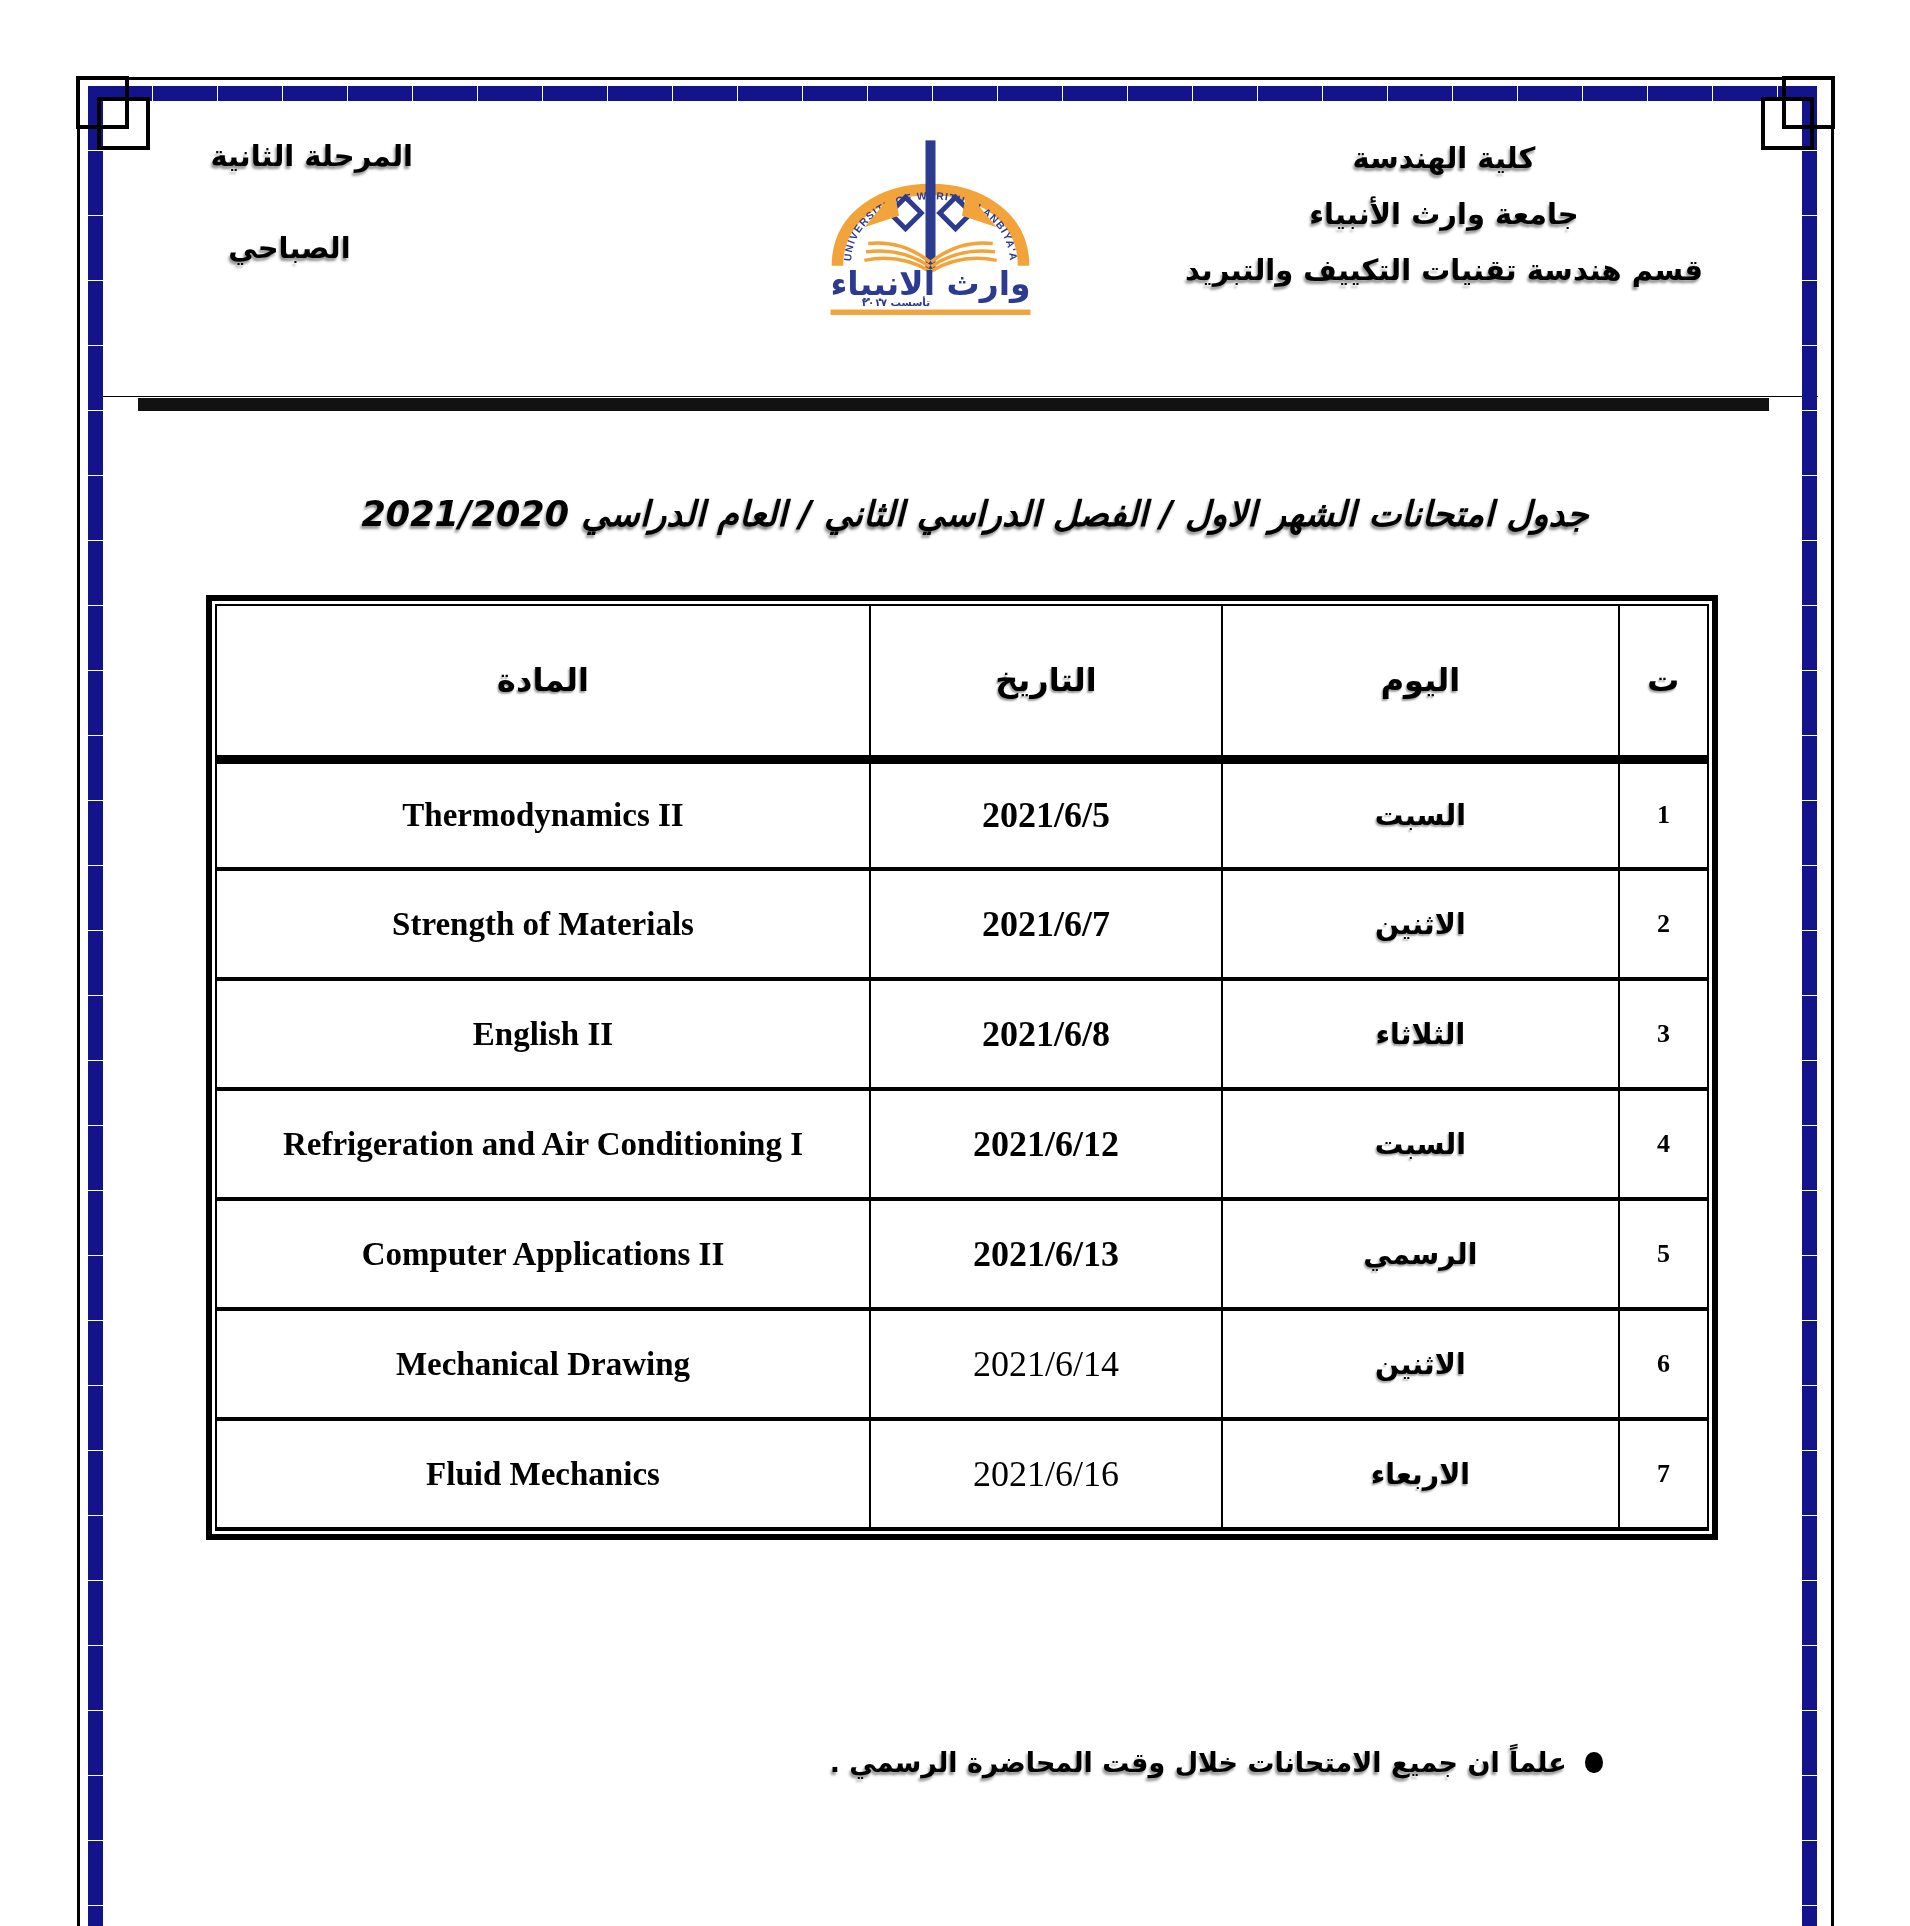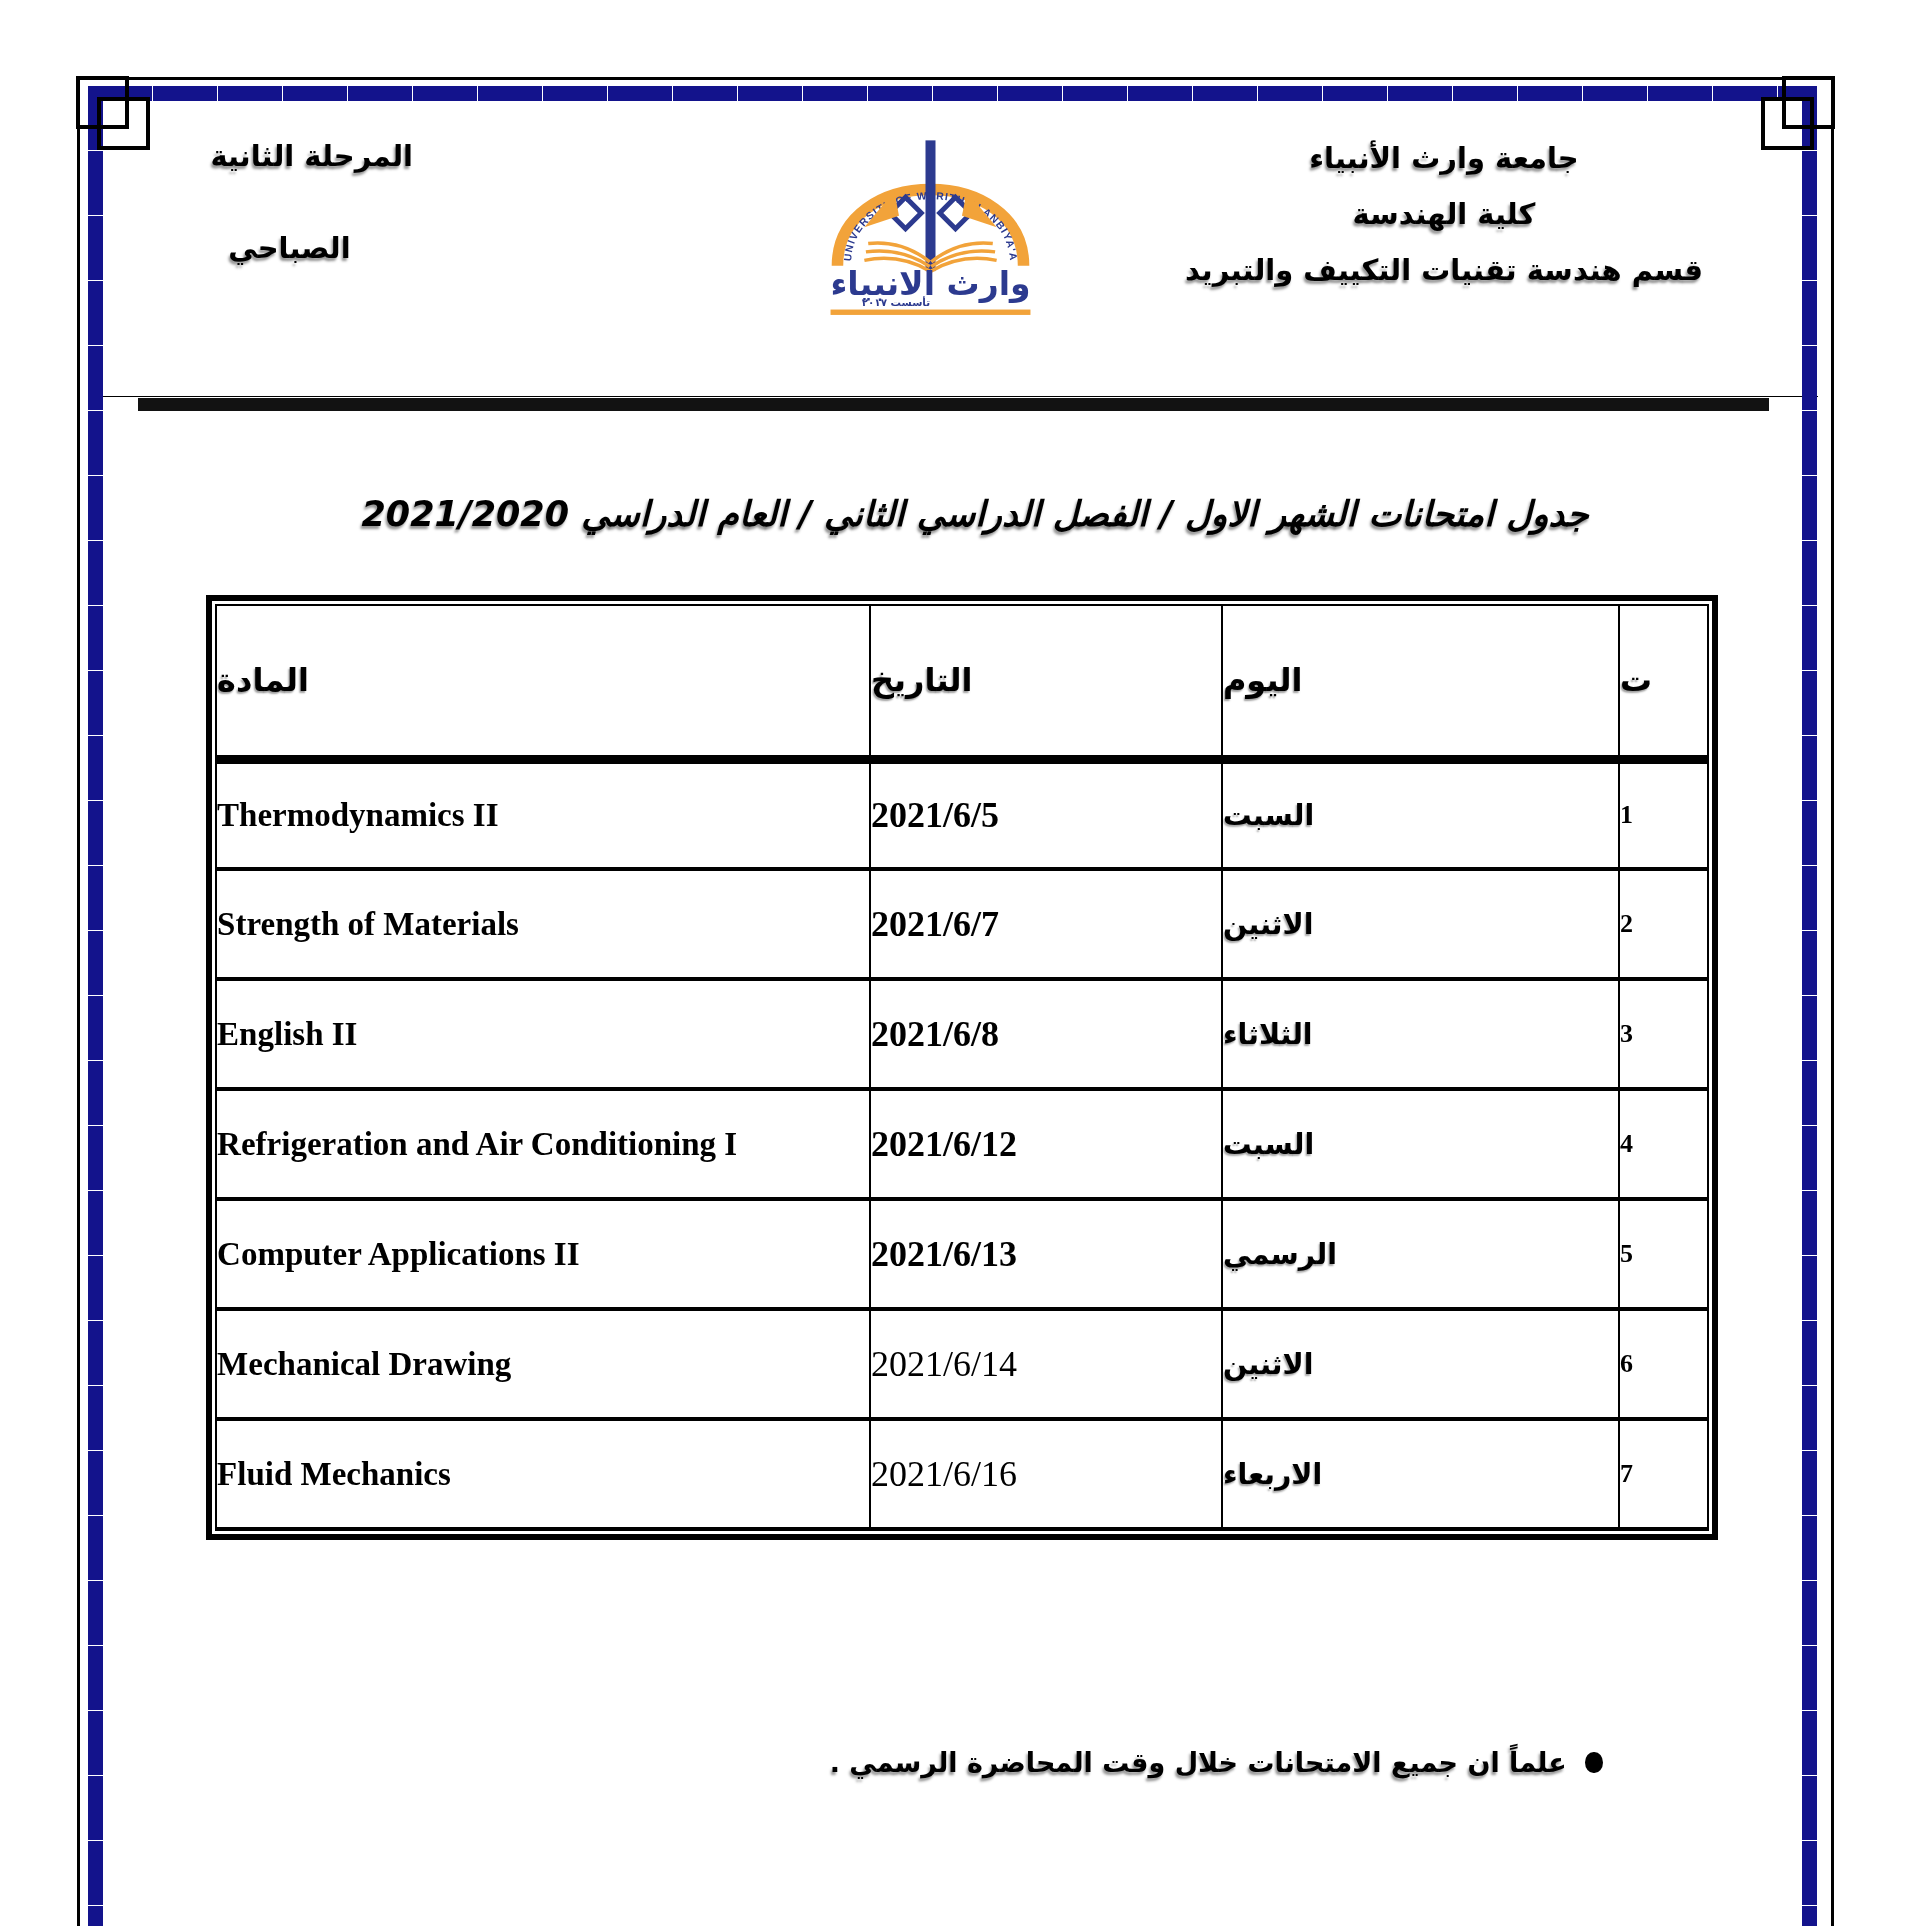--- a/index.html
+++ b/index.html
@@ -37,21 +37,21 @@
   .logo-box{position:absolute;left:819px;top:115px;width:223px;height:203px;}
   .rule-hair{position:absolute;left:92px;top:396px;width:1726px;height:1.2px;background:#000;}
   .rule-bar{position:absolute;left:138px;top:398px;width:1631px;height:12.7px;background:#121212;}
   
   .doc-title{position:absolute;left:320px;top:494px;width:1310px;text-align:center;
     font-size:35px;font-weight:700;font-style:italic;}
   
   .table-wrap{position:absolute;left:206px;top:595px;width:1512px;
     border:6.2px solid #000;padding:3.1px;box-sizing:border-box;background:#fff;}
   table.exam{width:100%;border-collapse:collapse;direction:rtl;border:1.9px solid #000;}
-  table.exam th,table.exam td{border:2.7px solid #000;vertical-align:middle;text-align:left;padding:0;}
+  table.exam th,table.exam td{border:2.7px solid #000;vertical-align:middle;text-align:center;padding:0;}
   table.exam thead tr{height:154px;}
   table.exam tbody tr{height:110px;}
   table.exam thead th{font-size:32px;font-weight:700;text-shadow:-1.2px 2.3px 1.9px rgba(0,0,0,0.38);border-bottom:9.2px solid #000;}
   table.exam tbody td{border-top:4.6px solid #000;border-bottom:4.6px solid #000;}
   td.no-cell{font-family:"Liberation Serif",serif;font-size:26px;font-weight:700;}
   td.day-cell{font-size:28.5px;font-weight:700;text-shadow:-1.2px 2.3px 1.9px rgba(0,0,0,0.35);}
   td.date-cell{font-family:"Liberation Serif",serif;font-size:36px;font-weight:700;direction:ltr;}
   td.date-cell.normal{font-weight:400;}
   td.subject-cell{font-family:"Liberation Serif",serif;font-size:33px;font-weight:700;}
   
@@ -77,22 +77,22 @@
   <div class="band band-right"></div>
   <div class="csq tl1"></div>
   <div class="csq tl2"></div>
   <div class="csq tr1"></div>
   <div class="csq tr2"></div>
 
   <div class="hdr-stage ar ar-shadow">المرحلة الثانية</div>
   <div class="hdr-shift ar ar-shadow">الصباحي</div>
 
   <div class="hdr-right ar ar-shadow">
+    <div>كلية الهندسة</div>
     <div>جامعة وارث الأنبياء</div>
-    <div>كلية الهندسة</div>
     <div>قسم هندسة تقنيات التكييف والتبريد</div>
   </div>
 
   <div class="logo-box">
     <svg width="223" height="203" viewBox="0 0 580 528" xmlns="http://www.w3.org/2000/svg">
 
       <path d="M 48 392 C 48 128, 532 128, 532 392" fill="none" stroke="var(--logo-gold)" stroke-width="30"></path>
 
       <path id="arcp" d="M 84 372 C 104 168, 476 168, 496 372" fill="none"></path>
       <text class="logo-arc-text">

